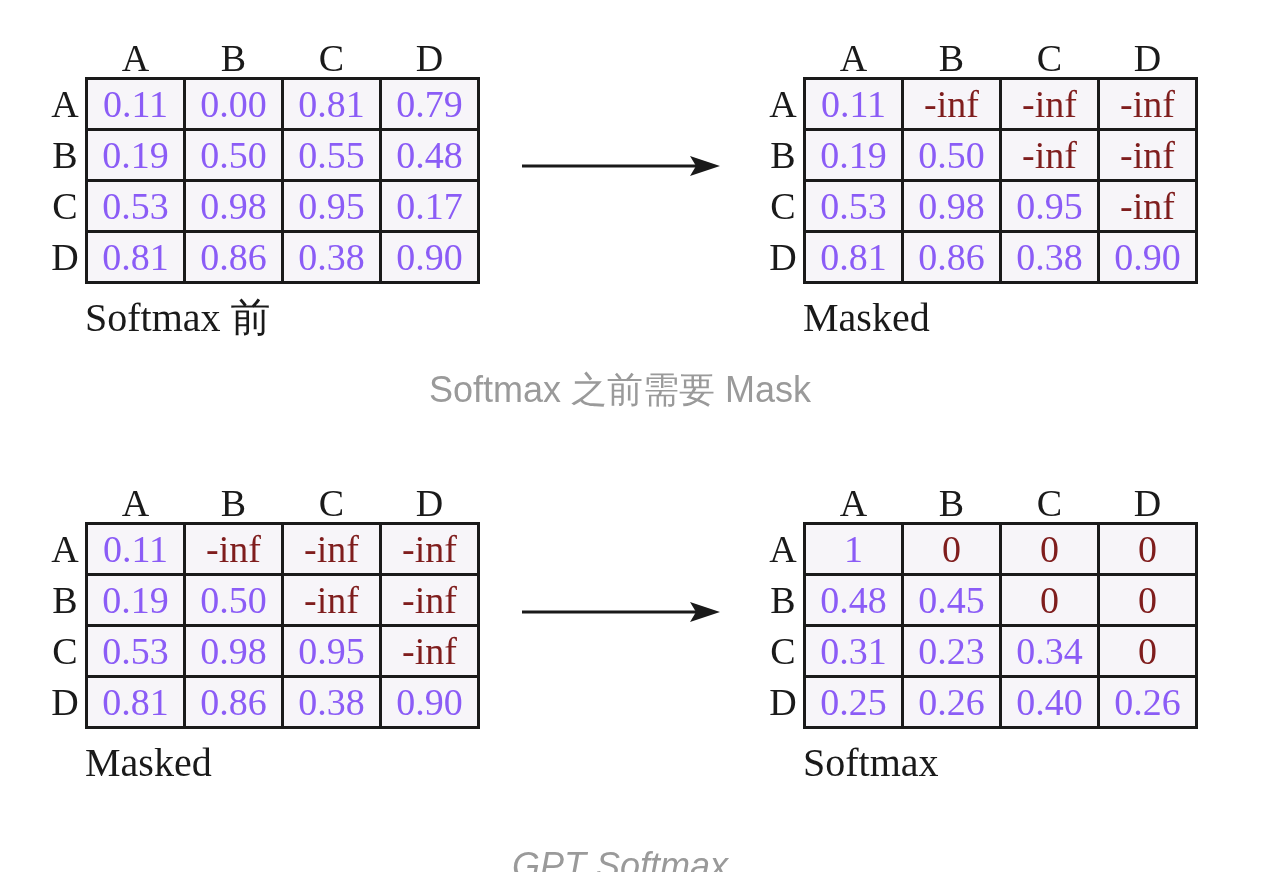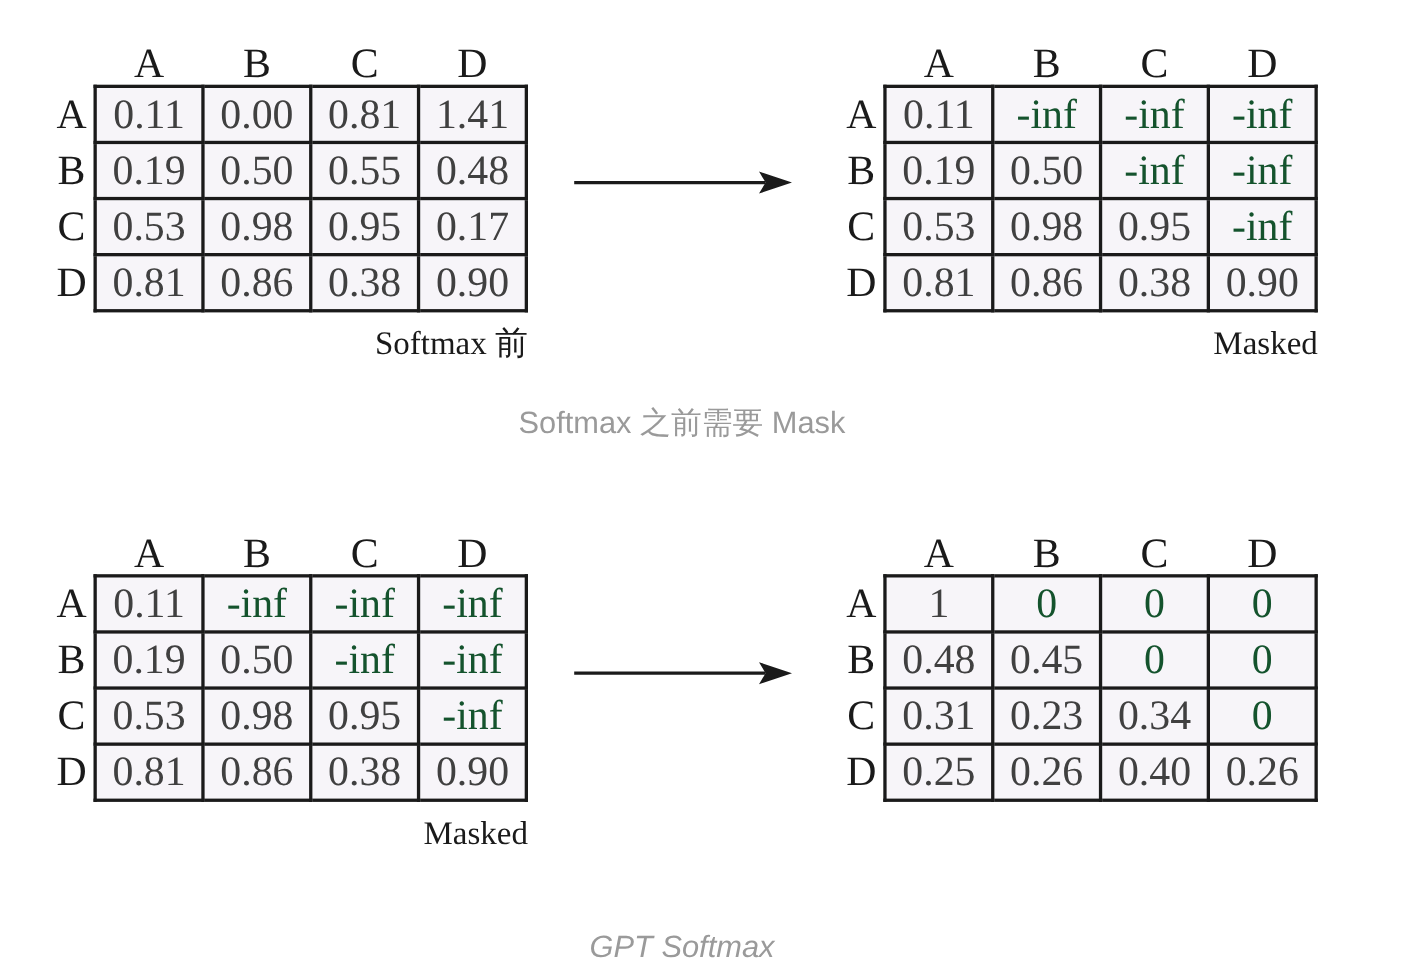--- a/index.html
+++ b/index.html
@@ -23,32 +23,32 @@
     width: 40px; font-size: 38px; color: #1a1a1a;
     vertical-align: middle; line-height: 1;
   }
   .dcell {
     width: 95px; height: 48px;
     border: 3px solid #1a1a1a;
     background: #f7f5f9;
     vertical-align: middle;
   }
   .dcell span { font-size: 38px; line-height: 1; }
-  .v-p { color: #404040; }
-  .v-c { color: #14532d; }
+  .v-p { color: #8b5cf6; }
+  .v-c { color: #7f1d1d; }
   .mcaption {
     margin-top: 14px; padding-left: 40px;
-    text-align: right; font-size: 30px; color: #1a1a1a; line-height: 1;
+    text-align: left; font-size: 40px; color: #1a1a1a; line-height: 1;
   }
   .arrow { position: absolute; }
   .gcaption {
     position: absolute; left: 0; width: 1240px;
     text-align: center;
     font-family: "Liberation Sans", "DejaVu Sans", sans-serif;
-    font-size: 28px; color: #9a9a9a; line-height: 1.2;
+    font-size: 36px; color: #9a9a9a; line-height: 1.2;
   }
   #g1 { left: 45px;  top: 30px; }
   #g2 { left: 763px; top: 30px; }
   #g3 { left: 45px;  top: 475px; }
   #g4 { left: 763px; top: 475px; }
   #arrow1 { left: 520px; top: 152px; }
   #arrow2 { left: 520px; top: 598px; }
   #gc1 { top: 368px; }
   #gc2 { top: 844px; font-style: italic; }
 </style>
@@ -65,21 +65,21 @@
         <td class="colh">A</td>
         <td class="colh">B</td>
         <td class="colh">C</td>
         <td class="colh">D</td>
       </tr>
       <tr>
         <td class="rowh">A</td>
         <td class="dcell"><span class="v-p">0.11</span></td>
         <td class="dcell"><span class="v-p">0.00</span></td>
         <td class="dcell"><span class="v-p">0.81</span></td>
-        <td class="dcell"><span class="v-p">1.41</span></td>
+        <td class="dcell"><span class="v-p">0.79</span></td>
       </tr>
       <tr>
         <td class="rowh">B</td>
         <td class="dcell"><span class="v-p">0.19</span></td>
         <td class="dcell"><span class="v-p">0.50</span></td>
         <td class="dcell"><span class="v-p">0.55</span></td>
         <td class="dcell"><span class="v-p">0.48</span></td>
       </tr>
       <tr>
         <td class="rowh">C</td>
@@ -231,17 +231,18 @@
       </tr>
       <tr>
         <td class="rowh">D</td>
         <td class="dcell"><span class="v-p">0.25</span></td>
         <td class="dcell"><span class="v-p">0.26</span></td>
         <td class="dcell"><span class="v-p">0.40</span></td>
         <td class="dcell"><span class="v-p">0.26</span></td>
       </tr>
     </tbody>
       </table>
+    <div class="mcaption">Softmax</div>
   </div>
 
   <div id="gc2" class="gcaption">GPT Softmax</div>
 
 </div>
 
 </body></html>

